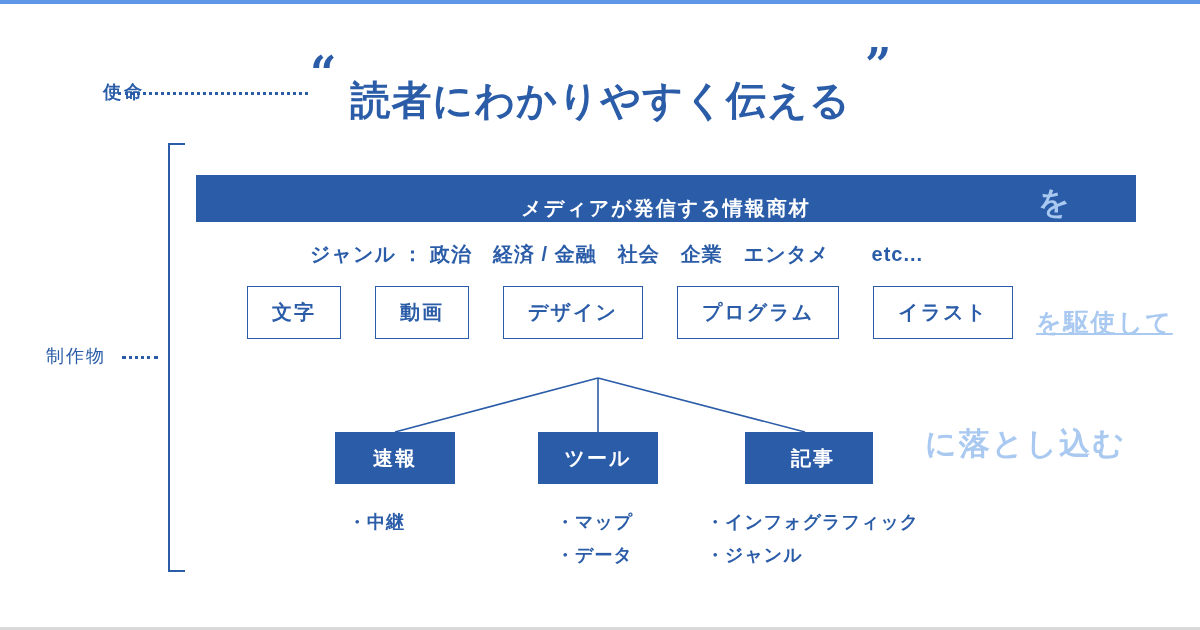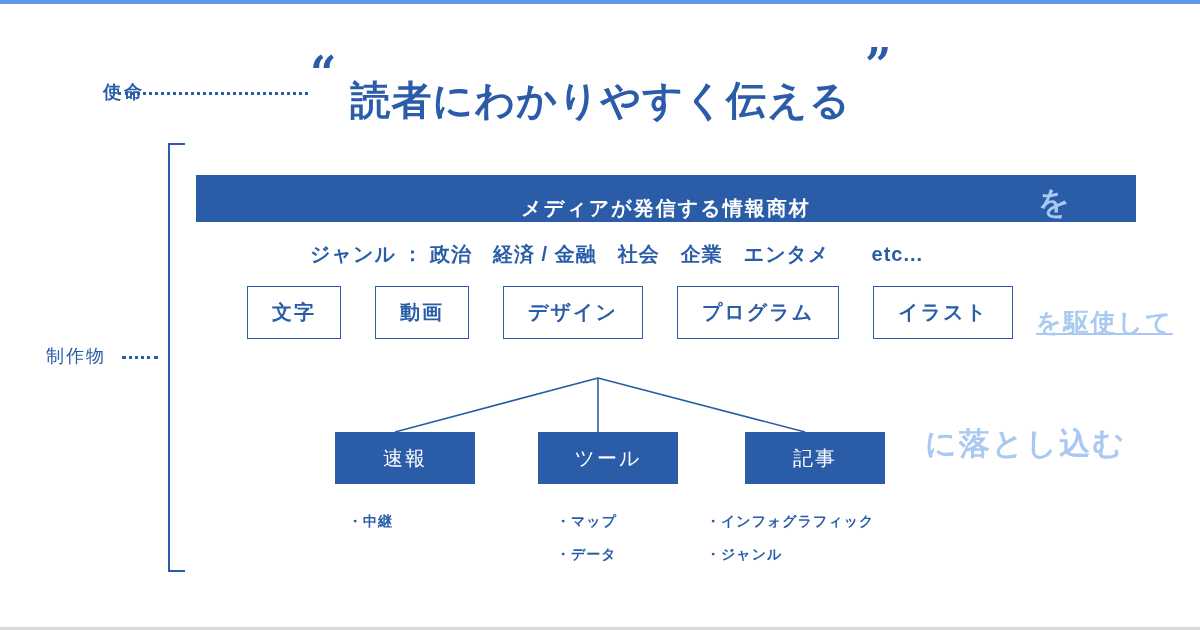--- a/index.html
+++ b/index.html
@@ -43,30 +43,30 @@
   .skills-row{left:235px;top:286px;display:flex;gap:34px;margin-left:12px;}
   .skill-box{border:1.5px solid #2a5ca8;background:#ffffff;color:#2a5ca8;
     font-size:20px;font-weight:bold;letter-spacing:2px;
     padding:0 24px;height:53px;display:flex;align-items:center;justify-content:center;box-sizing:border-box;}
   .p-kushi{left:1036px;top:306px;font-size:25px;text-decoration:underline;}
 
   
   .tree-svg{left:330px;top:376px;}
 
   
-  .out-box{width:140px;height:52px;background:#2a5ca8;color:#ffffff;
-    font-size:20px;font-weight:normal;letter-spacing:2px;
+  .out-box{width:120px;height:52px;background:#2a5ca8;color:#ffffff;
+    font-size:20px;font-weight:bold;letter-spacing:2px;
     display:flex;align-items:center;justify-content:center;}
   .out-1{left:335px;top:432px;}
   .out-2{left:538px;top:432px;}
-  .out-3{left:745px;top:432px;}
+  .out-3{left:745px;top:432px;padding-left:8px;}
   .p-otoshi{left:925px;top:423px;font-size:31px;}
 
   
-  .bullets{font-size:14px;font-weight:bold;letter-spacing:1px;line-height:33px;font-family:Liberation Mono, monospace;}
+  .bullets{font-size:18px;font-weight:bold;letter-spacing:1px;line-height:33px;}
   .bul-1{left:348px;top:506px;}
   .bul-2{left:556px;top:506px;}
   .bul-3{left:706px;top:506px;}
 </style>
 </head>
 <body>
 
 <div class="abs top-strip"></div>
 <div class="abs bottom-strip"></div>
 

